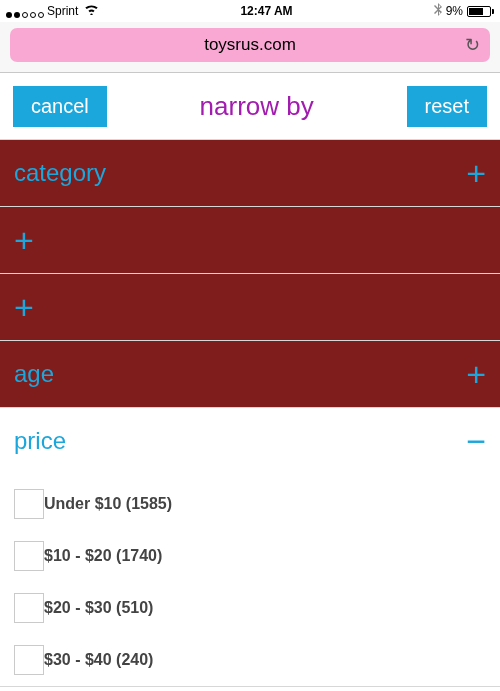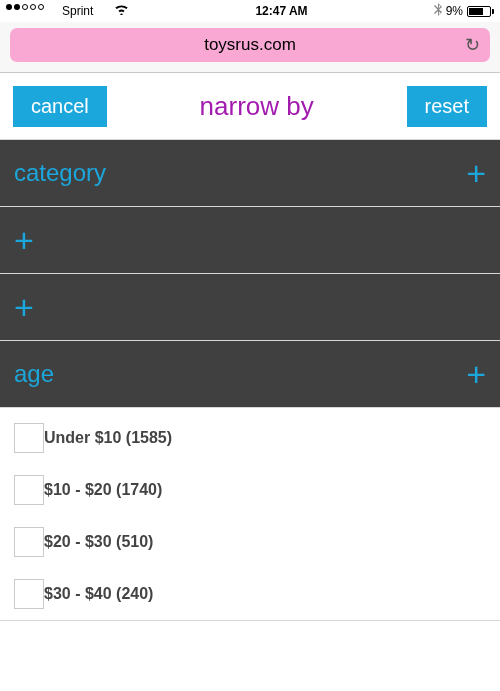--- a/index.html
+++ b/index.html
@@ -1,37 +1,37 @@
 <!DOCTYPE html>
 <html><head>
 <meta charset="utf-8">
 <style>
 *{margin:0;padding:0;box-sizing:border-box;font-family:-apple-system,"Helvetica Neue",Helvetica,Arial,sans-serif}
 body{width:500px;height:691px;background:#fff;overflow:hidden}
 .status-bar{height:22px;display:flex;align-items:center;justify-content:space-between;padding:0 6px;font-size:12px;font-weight:500}
-.status-left{display:flex;align-items:flex-start;gap:18px}
+.status-left{display:flex;align-items:flex-end;gap:3px}
 .dots{display:flex;gap:2px;align-items:center}
 .dot{width:6px;height:6px;border-radius:50%}
 .dot.f{background:#000}
 .dot.e{border:1px solid #000}
 .wifi{margin-left:3px}
 .status-right{display:flex;align-items:center;gap:4px}
 .battery{display:inline-flex;align-items:center}
 .battery-body{width:24px;height:11px;border:1px solid #000;border-radius:2px;position:relative}
 .battery-fill{position:absolute;left:1px;top:1px;bottom:1px;width:64%;background:#000}
 .battery-tip{width:2px;height:5px;background:#000;margin-left:1px;border-radius:0 1px 1px 0}
 .url-bar{background:#f7f7f7;padding:6px 10px 10px;border-bottom:1px solid #c8c8c8}
 .url-field{background:#f9a8d4;border-radius:7px;height:34px;display:flex;align-items:center;justify-content:center;position:relative}
 .url-text{font-size:17px;color:#000}
 .reload{position:absolute;right:10px;font-size:18px;color:#555}
 .action-bar{display:flex;align-items:center;justify-content:space-between;padding:13px}
 .btn{background:#1ba7dc;color:#fff;border:none;font-size:20px;padding:9px 18px;font-weight:300;font-family:inherit}
 .title{color:#a21caf;font-size:26px;font-weight:300}
 .facet{border-top:1px solid #d7d7d7;border-bottom:1px solid #d7d7d7;margin-top:-1px}
-.facet-header{background:#404040;display:flex;align-items:center;justify-content:space-between;padding:0 14px;height:66px;cursor:pointer}
+.facet-header{background:#7f1d1d;display:flex;align-items:center;justify-content:space-between;padding:0 14px;height:66px;cursor:pointer}
 .facet-header.open{background:#fff}
 .facet-label{color:#1ba7dc;font-size:24px;font-weight:300}
 .facet-toggle{color:#1ba7dc;font-size:34px;font-weight:200;line-height:1}
 .options{padding:4px 14px 0}
 .option{display:flex;align-items:center;height:52px;}
 .cb{width:30px;height:30px;border:1px solid #cacaca;background:#fff;flex-shrink:0}
 .option-label{font-size:16px;font-weight:600;color:#444}
 </style>
 </head>
 <body>
@@ -99,20 +99,24 @@
         <span class="facet-toggle">+</span>
       </div>
     </div>
     <div class="facet">
       <div class="facet-header">
         <span class="facet-label">age</span>
         <span class="facet-toggle">+</span>
       </div>
     </div>
     <div class="facet">
+      <div class="facet-header open">
+        <span class="facet-label">price</span>
+        <span class="facet-toggle">−</span>
+      </div>
       <div class="options">
         <div class="option">
           <div class="cb"></div>
           <span class="option-label">Under $10 (1585)</span>
         </div>
         <div class="option">
           <div class="cb"></div>
           <span class="option-label">$10 - $20 (1740)</span>
         </div>
         <div class="option">

